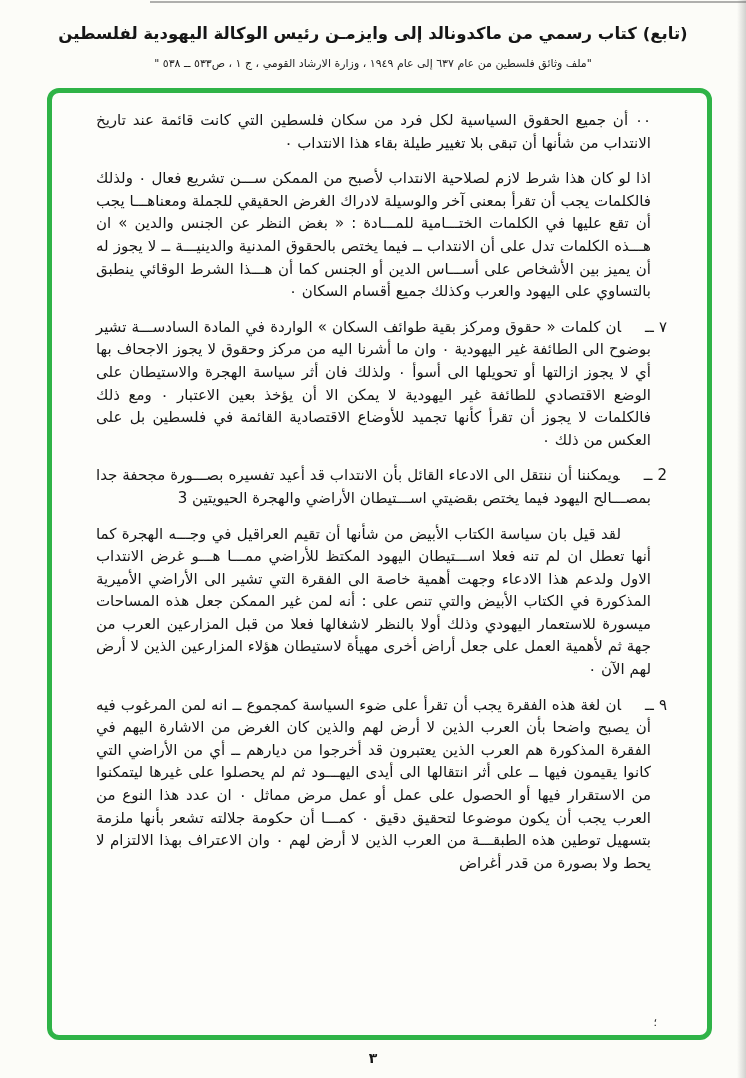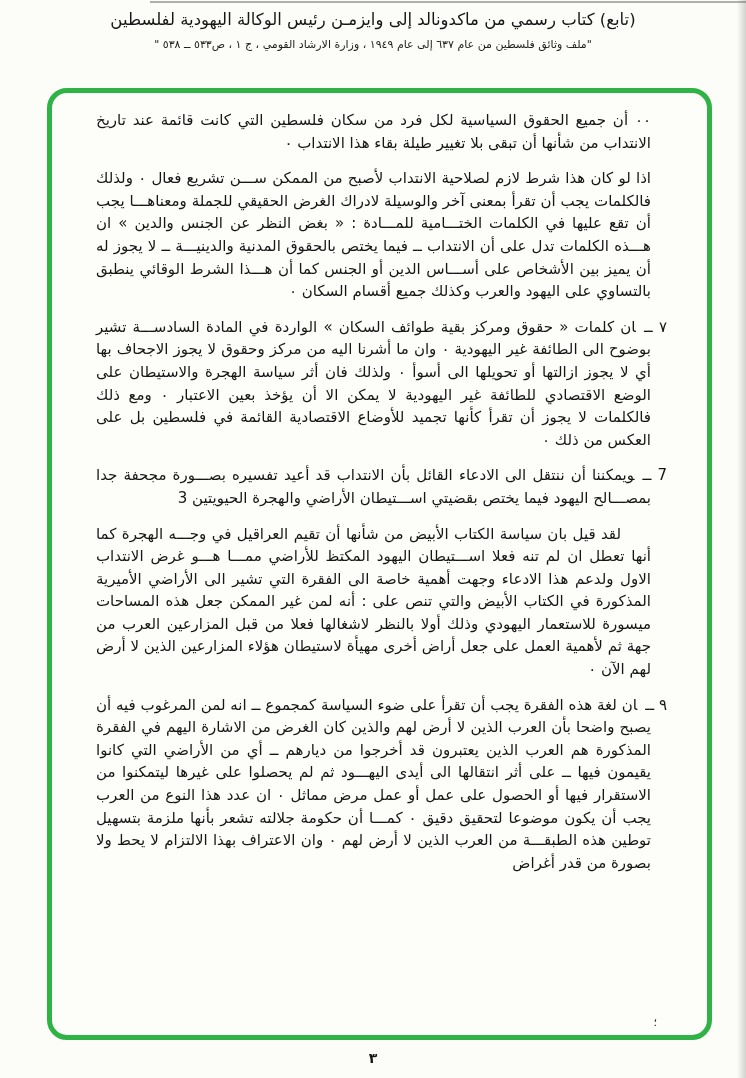--- a/index.html
+++ b/index.html
@@ -31,52 +31,52 @@
     background: rgba(60,60,60,0.40);
     pointer-events: none;
   }
   .doc-header {
     position: absolute;
     top: 10px; left: 0; right: 0;
     text-align: center;
     direction: rtl;
   }
   .doc-title {
-    margin: 0;
+    margin: 14px;
     font-size: 16.5px;
-    font-weight: 400;
+    font-weight: 700;
     letter-spacing: 0;
   }
   .doc-source {
     margin-top: 9px;
     font-size: 11px;
     color: #1d1d1d;
   }
   .frame {
     position: absolute;
     top: 88px; left: 47px;
     width: 665px; height: 952px;
     box-sizing: border-box;
     border: 5px solid #2fb347;
-    border-radius: 20px;
+    border-radius: 12px;
     background: #fdfdfa;
   }
   .text-body {
     direction: rtl;
     text-align: justify;
     padding: 16px 56px 0 44px;
     font-size: 15px;
     line-height: 22.6px;
   }
   .block {
     margin: 0 0 13px 0;
   }
   .block.indent { text-indent: 30px; }
   .block.hang   { text-indent: -16px; }
-  .num { margin-left: 8px; white-space: nowrap; }
+  .num { margin-left: 24px; white-space: nowrap; }
   .stray {
     position: absolute;
     right: 50px; bottom: 6px;
     font-size: 11px;
     color: #222;
   }
   .page-number {
     position: absolute;
     top: 1050px; left: 0; right: 0;
     text-align: center;
@@ -100,21 +100,21 @@
   <section class="frame">
     <div class="text-body">
 
       <p class="block"><span>٠٠ أن جميع الحقوق السياسية لكل فرد من سكان فلسطين التي كانت قائمة عند تاريخ الانتداب من شأنها أن تبقى بلا تغيير طيلة بقاء هذا الانتداب ٠</span></p>
 
       <p class="block"><span>اذا لو كان هذا شرط لازم لصلاحية الانتداب لأصبح من الممكن ســـن تشريع فعال ٠ ولذلك فالكلمات يجب أن تقرأ بمعنى آخر والوسيلة لادراك الغرض الحقيقي للجملة ومعناهـــا يجب أن تقع عليها في الكلمات الختـــامية للمـــادة : « بغض النظر عن الجنس والدين » ان هـــذه الكلمات تدل على أن الانتداب ــ فيما يختص بالحقوق المدنية والدينيـــة ــ لا يجوز له أن يميز بين الأشخاص على أســـاس الدين أو الجنس كما أن هـــذا الشرط الوقائي ينطبق بالتساوي على اليهود والعرب وكذلك جميع أقسام السكان ٠</span></p>
 
       <p class="block hang"><span class="num">٧ ــ</span><span>ان كلمات « حقوق ومركز بقية طوائف السكان » الواردة في المادة السادســـة تشير بوضوح الى الطائفة غير اليهودية ٠ وان ما أشرنا اليه من مركز وحقوق لا يجوز الاجحاف بها أي لا يجوز ازالتها أو تحويلها الى أسوأ ٠ ولذلك فان أثر سياسة الهجرة والاستيطان على الوضع الاقتصادي للطائفة غير اليهودية لا يمكن الا أن يؤخذ بعين الاعتبار ٠ ومع ذلك فالكلمات لا يجوز أن تقرأ كأنها تجميد للأوضاع الاقتصادية القائمة في فلسطين بل على العكس من ذلك ٠</span></p>
 
 
-      <p class="block hang"><span class="num">7 ــ</span><span>ويمكننا أن ننتقل الى الادعاء القائل بأن الانتداب قد أعيد تفسيره بصـــورة مجحفة جدا بمصـــالح اليهود فيما يختص بقضيتي اســـتيطان الأراضي والهجرة الحيويتين 3</span></p>
+      <p class="block hang"><span class="num">2 ــ</span><span>ويمكننا أن ننتقل الى الادعاء القائل بأن الانتداب قد أعيد تفسيره بصـــورة مجحفة جدا بمصـــالح اليهود فيما يختص بقضيتي اســـتيطان الأراضي والهجرة الحيويتين 3</span></p>
 
       <p class="block indent"><span>لقد قيل بان سياسة الكتاب الأبيض من شأنها أن تقيم العراقيل في وجـــه الهجرة كما أنها تعطل ان لم تنه فعلا اســـتيطان اليهود المكتظ للأراضي ممـــا هـــو غرض الانتداب الاول ولدعم هذا الادعاء وجهت أهمية خاصة الى الفقرة التي تشير الى الأراضي الأميرية المذكورة في الكتاب الأبيض والتي تنص على : أنه لمن غير الممكن جعل هذه المساحات ميسورة للاستعمار اليهودي وذلك أولا بالنظر لاشغالها فعلا من قبل المزارعين العرب من جهة ثم لأهمية العمل على جعل أراض أخرى مهيأة لاستيطان هؤلاء المزارعين الذين لا أرض لهم الآن ٠</span></p>
 
       <p class="block hang"><span class="num">٩ ــ</span><span>ان لغة هذه الفقرة يجب أن تقرأ على ضوء السياسة كمجموع ــ انه لمن المرغوب فيه أن يصبح واضحا بأن العرب الذين لا أرض لهم والذين كان الغرض من الاشارة اليهم في الفقرة المذكورة هم العرب الذين يعتبرون قد أخرجوا من ديارهم ــ أي من الأراضي التي كانوا يقيمون فيها ــ على أثر انتقالها الى أيدى اليهـــود ثم لم يحصلوا على غيرها ليتمكنوا من الاستقرار فيها أو الحصول على عمل أو عمل مرض مماثل ٠ ان عدد هذا النوع من العرب يجب أن يكون موضوعا لتحقيق دقيق ٠ كمـــا أن حكومة جلالته تشعر بأنها ملزمة بتسهيل توطين هذه الطبقـــة من العرب الذين لا أرض لهم ٠ وان الاعتراف بهذا الالتزام لا يحط ولا بصورة من قدر أغراض</span></p>
 
     </div>
     <span class="stray">؛</span>
   </section>
 
   <div class="page-number">٣</div>

